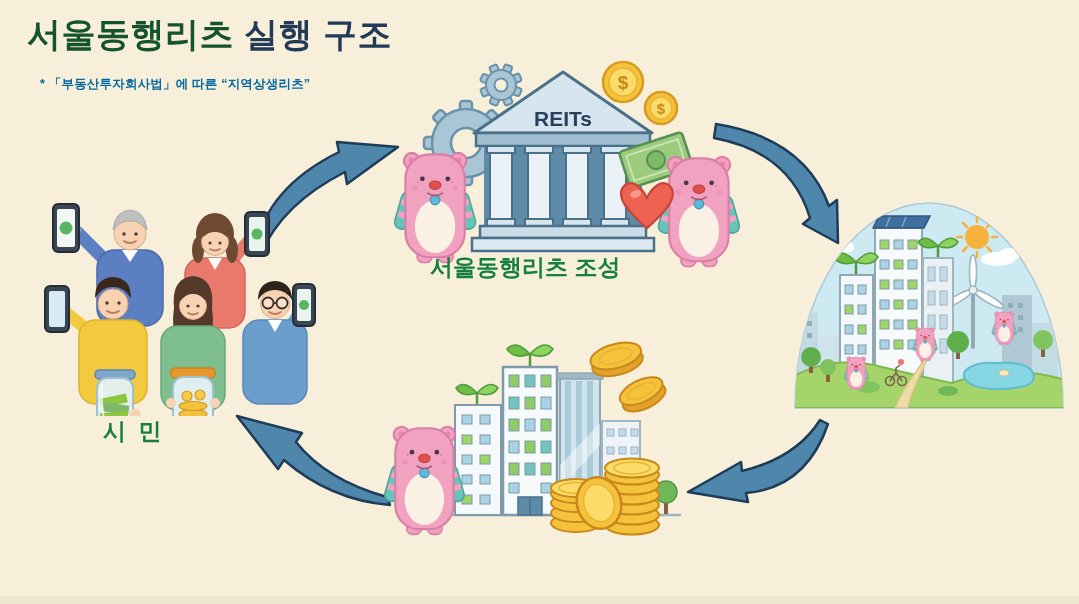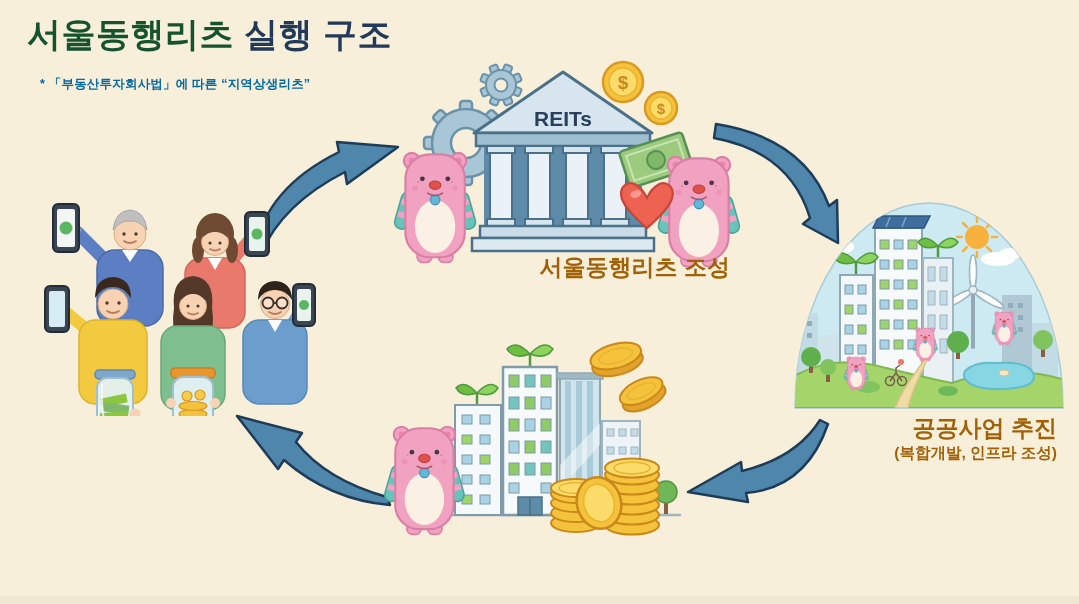--- a/index.html
+++ b/index.html
@@ -14,21 +14,21 @@
     white-space:nowrap;
   }
   .title .hl{color:#14532d;}
   .title .rest{color:#223A57;}
   .subtitle{
     left:40px;top:64px;font-size:12.5px;font-weight:700;color:#0369a1;
     letter-spacing:0.2px;
     margin-top:12px;
   }
   .node-label{
-    text-align:right;color:#a16207;font-weight:800;line-height:29px;
+    text-align:left;color:#15803d;font-weight:800;line-height:29px;
   }
   .lbl-main{font-size:23px;}
   .lbl-sub{font-size:15.5px;font-weight:700;line-height:20px;}
   .overlay{position:absolute;left:0;top:0;pointer-events:none;}
   .bottom-edge{
     left:0;top:596px;width:1079px;height:8px;background:#F0E7D3;
   }
   svg text{font-family:"Liberation Sans",sans-serif;}
 </style>
 </head>
@@ -541,21 +541,18 @@
       <rect x="268" y="86" width="22" height="42" rx="5" fill="#3A4654" stroke="#222D38" stroke-width="2"></rect>
       <rect x="272" y="91" width="14" height="32" rx="2" fill="#EAF4EE"></rect>
       <circle cx="279" cy="107" r="5" fill="#5BB663"></circle>
     </g>
   </svg>
 
   <div class="abs node-label lbl-main" style="left:430px;top:253px;width:300px">
     <div>서울동행리츠 조성</div>
   </div>
 
-  <div class="abs node-label" style="left:795px;top:414px;width:262px">
-    <div class="lbl-main">공공사업 추진</div>
-    <div class="lbl-sub">(복합개발, 인프라 조성)</div>
-  </div>
-
-
+
+
+  <div class="abs node-label lbl-main" style="left:103px;top:417px;width:150px;letter-spacing:3px">시 민</div>
 
   <div class="abs bottom-edge"></div>
 </div>
 
 </body></html>

